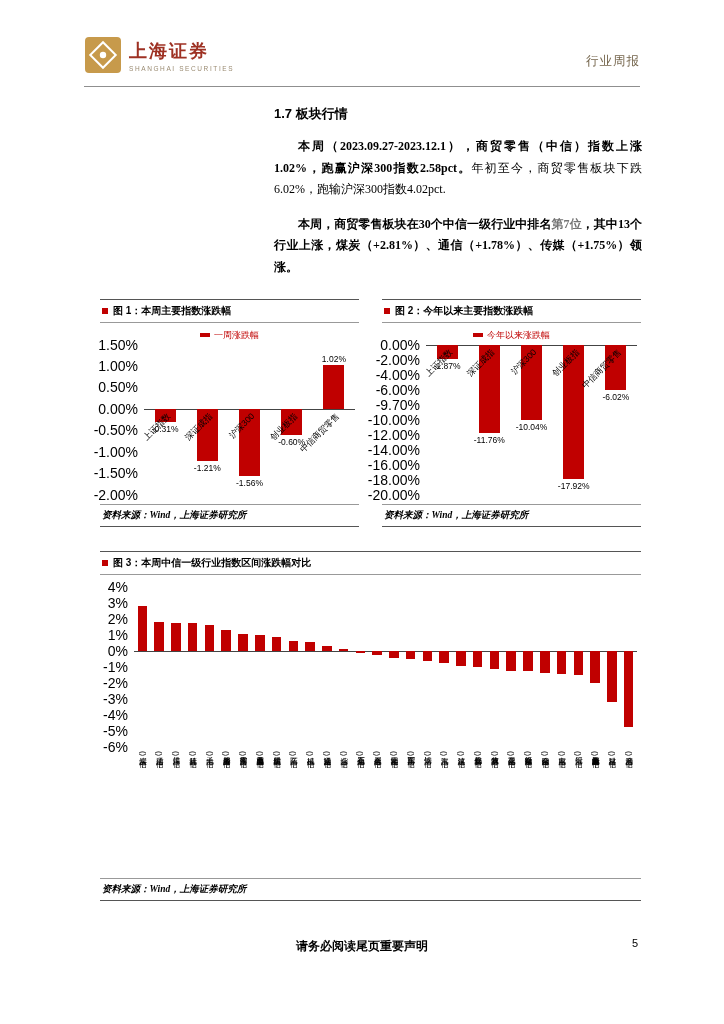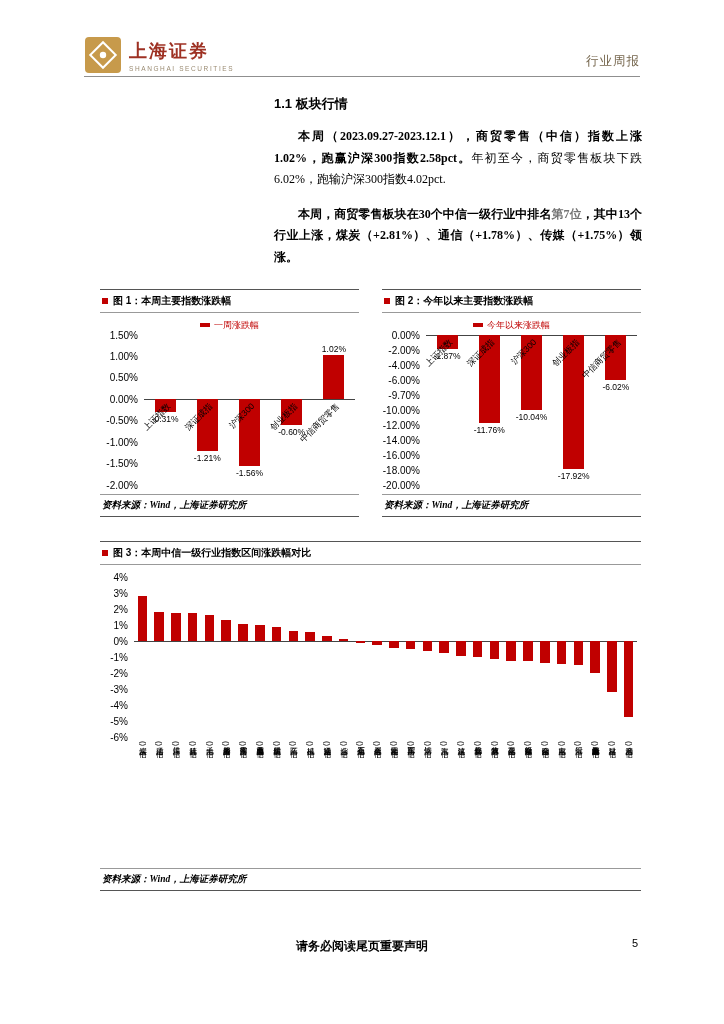--- a/index.html
+++ b/index.html
@@ -1,21 +1,21 @@
 <!DOCTYPE html>
 <html><head>
 <meta charset="utf-8">
 <style>
   * { box-sizing: border-box; }
   body { margin: 0; background: #ffffff; }
   .page { position: relative; width: 724px; height: 1024px; padding: 36px 84px 0; background: #fff;
           font-family: "Liberation Sans", sans-serif; color: #000; overflow: hidden; }
 
   
-  .header { display: flex; justify-content: space-between; align-items: flex-end; padding-bottom: 2px;
+  .header { display: flex; justify-content: space-between; align-items: flex-end; padding-bottom: 12px;
             border-bottom: 1px solid #8f8f8f; }
   .logo { display: flex; align-items: center; gap: 7px; }
   .logo-txt { display: flex; flex-direction: column; }
   .logo-cn { font-family: "Liberation Serif", serif; font-weight: bold; font-size: 18px; color: #9E3123; letter-spacing: 2px; }
   .logo-en { font-size: 6.5px; color: #9a8b72; letter-spacing: 1.6px; margin-top: 2px; }
   .doc-type { font-size: 12.5px; color: #75664d; letter-spacing: 1px; padding-bottom: 4px; }
 
   
   .main { margin-left: 190px; width: 368px; }
   .h1 { font-size: 15px; font-weight: bold; margin-top: 26px; }
@@ -31,21 +31,21 @@
                padding: 4px 2px; border-top: 1px solid #555; border-bottom: 1px solid #999; }
   .red-sq { width: 6px; height: 6px; background: #C00000; flex: none; }
   .chart-area { padding: 6px 4px 4px; }
   .legend { display: flex; justify-content: center; align-items: center; gap: 4px; height: 13px;
             font-size: 9px; color: #C00000; }
   .legend-marker { width: 10px; height: 4px; background: #C00000; }
   .chart-body { display: flex; height: 150px; margin-top: 3px; }
   .figure-wide .chart-body { height: 160px; margin-top: 6px; }
   .yaxis { width: 40px; flex: none; position: relative; }
   .figure-wide .yaxis { width: 30px; }
-  .ytick { position: absolute; right: 6px; transform: translateY(-50%); font-size: 10px; white-space: nowrap; }
+  .ytick { position: absolute; right: 6px; transform: translateY(-50%); font-size: 14px; white-space: nowrap; }
   .plot { flex: 1; position: relative; }
   .zero-line { position: absolute; left: 0; right: 0; height: 1px; background: #444; }
   .bar { position: absolute; }
   .vlabel { position: absolute; transform: translateX(-50%); font-size: 8.5px; white-space: nowrap; }
   .cat-anchor { position: absolute; width: 0; height: 0; }
   .cat-diag { position: absolute; right: 0; top: 2px; transform: rotate(-45deg); transform-origin: 100% 0;
               font-size: 8.5px; white-space: nowrap; }
   .xlabels { display: flex; margin-left: 30px; height: 118px; margin-top: 4px; }
   .cat-slot { flex: 1; display: flex; justify-content: center; }
   .cat-vert { writing-mode: vertical-rl; font-size: 7.5px; line-height: 1.1; }
@@ -71,21 +71,21 @@
       </svg>
       <div class="logo-txt">
         <span class="logo-cn">上海证券</span>
         <span class="logo-en">SHANGHAI SECURITIES</span>
       </div>
     </div>
     <div class="doc-type">行业周报</div>
   </div>
 
   <div class="main">
-    <div class="h2">1.1 板块行情</div>
+    <div class="h2">1.7 板块行情</div>
     <p class="para"><span style="font-weight: bold;">本周（2023.09.27-2023.12.1），商贸零售（中信）指数上涨1.02%，跑赢沪深300指数2.58pct。</span><span>年初至今，商贸零售板块下跌6.02%，跑输沪深300指数4.02pct.</span></p>
     <p class="para"><span style="font-weight: bold;">本周，商贸零售板块在30个中信一级行业中排名</span><span style="font-weight: bold; color: #737373;">第7位</span><span style="font-weight: bold;">，其中13个行业上涨，煤炭（+2.81%）、通信（+1.78%）、传媒（+1.75%）领涨。</span></p>
   </div>
 
   <div class="figrow">
 
     <div class="figure">
       <div class="fig-title">
         <span class="red-sq"></span>
         <span>图 1：本周主要指数涨跌幅</span>

